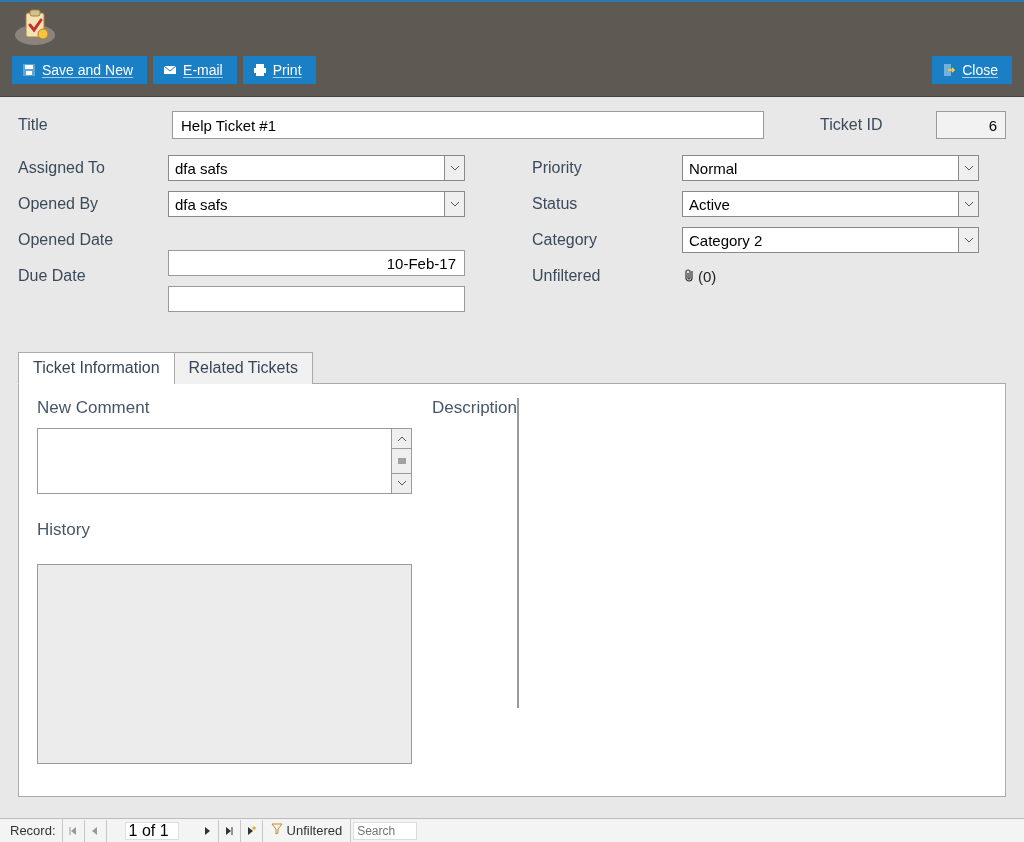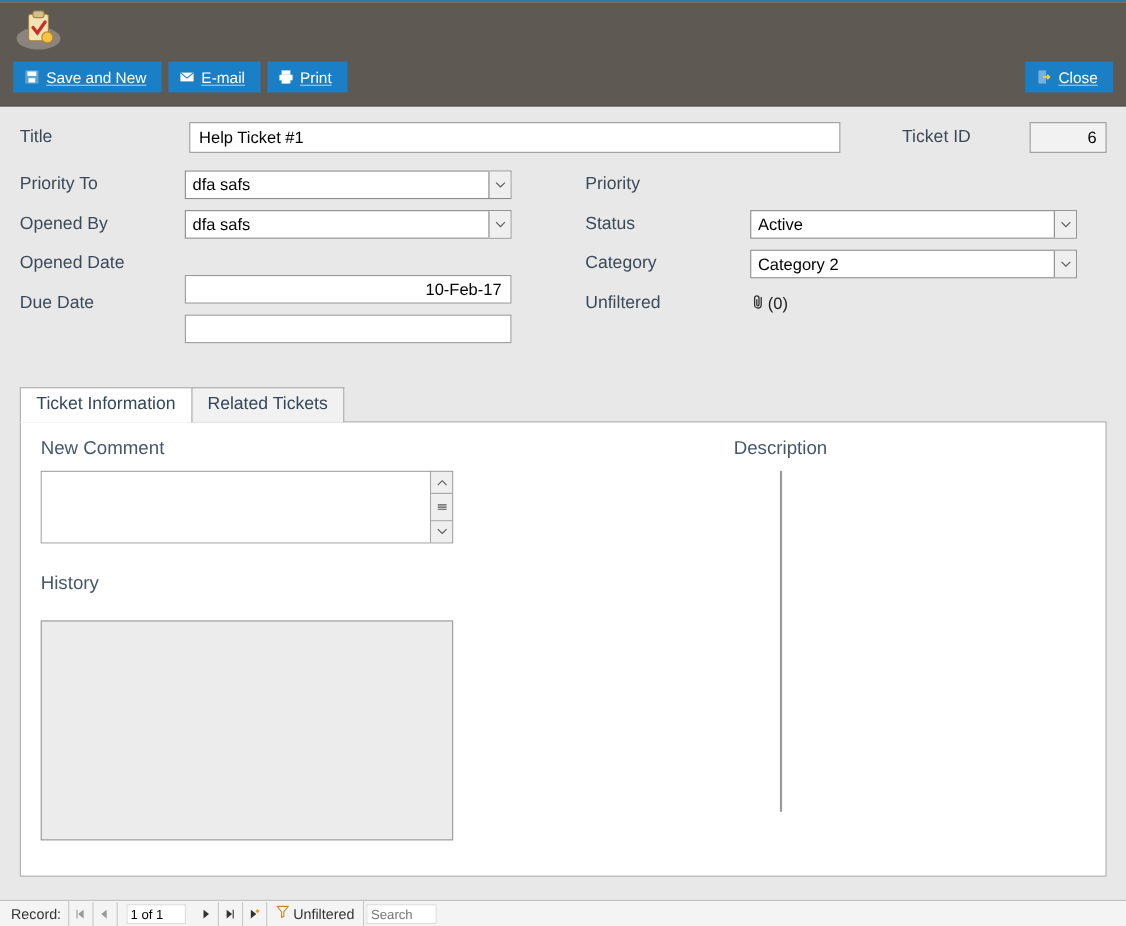--- a/index.html
+++ b/index.html
@@ -95,21 +95,21 @@
   }
   .tab:first-child { border-right: none; }
   .tab.active { background: #fff; border-bottom: 1px solid #fff; }
   .tab-panel {
     border: 1px solid #aaa; background: #fff;
     padding: 14px 18px 24px 18px;
     height: 414px;
     display: flex; gap: 20px;
   }
   .panel-left { width: 375px; display:flex; flex-direction:column; }
-  .panel-right { flex: 1; display:flex; flex-direction:column;align-items:center; }
+  .panel-right { flex: 1; display:flex; flex-direction:row; }
   .sec-label { color:#46576a; font-size:17px; margin-bottom: 10px; }
 
   .comment-box {
     height: 66px; border: 1px solid #9a9a9a; background:#fff;
     display:flex;
   }
   .comment-box textarea {
     flex:1; border:none; resize:none; padding:4px 6px; font-family:inherit; font-size:14px;
     outline: none;
   }
@@ -134,21 +134,21 @@
     display:flex; align-items:center; font-size: 13px; color:#333;
     padding: 0 4px; gap: 0;
   }
   .sb-label { padding: 0 6px; border-right: 1px solid #c8c8c8; height:100%; display:flex; align-items:center; }
   .nav-btn {
     width: 22px; height: 22px; display:flex;align-items:center;justify-content:center;
     cursor:pointer; border-right:1px solid #c8c8c8;
   }
   .nav-btn svg{width:10px;height:10px;}
   .nav-btn.disabled { color:#b0b0b0; cursor:default;}
-  .recnum { width: 54px; height:18px; border:1px solid #ddd; background:#fff; font-size:12px; padding:0 3px; margin:0 8px; }
+  .recnum { width: 54px; height:18px; border:1px solid #ddd; background:#fff; font-size:16px; padding:0 3px; margin:0 18px; }
   .filter-cell { display:flex;align-items:center;gap:4px; padding:0 8px; border-right:1px solid #c8c8c8; height:100%;}
   .filter-cell svg{width:12px;height:12px;}
   .search-cell { padding:16px 2px; }
   .search-input { width: 64px; height:18px; border:1px solid #ddd; background:#fff; font-size:12px; padding:0 3px;}
 </style>
 </head>
 <body>
 
 <div class="titlebar"></div>
 
@@ -212,21 +212,21 @@
   <div class="form-row top">
     <span class="lbl title-label">Title</span>
     <input class="title-input" type="text" value="Help Ticket #1" style="">
     <span class="lbl ticket-id-lbl">Ticket ID</span>
     <input class="ticket-id-val" type="text" readonly="" value="6" style="">
   </div>
 
   <div class="two-col">
     <div class="col">
       <div class="field-row">
-        <span class="lbl">Priority To</span>
+        <span class="lbl">Assigned To</span>
         <div class="combo">
           <div class="combo-text">dfa safs</div>
           <div class="combo-btn">
               <svg viewBox="0 0 10 6">
                 <path d="M1 1 L5 5 L9 1" stroke="#555" fill="none"></path>
               </svg>
             </div>
         </div>
       </div>
       <div class="field-row">
@@ -246,20 +246,28 @@
       </div>
       <div class="field-row">
         <span class="lbl">Due Date</span>
         <input class="text-input left" type="text" value="" style="">
       </div>
     </div>
 
     <div class="col">
       <div class="field-row">
         <span class="lbl">Priority</span>
+        <div class="combo">
+          <div class="combo-text">Normal</div>
+          <div class="combo-btn">
+              <svg viewBox="0 0 10 6">
+                <path d="M1 1 L5 5 L9 1" stroke="#555" fill="none"></path>
+              </svg>
+            </div>
+        </div>
       </div>
       <div class="field-row">
         <span class="lbl">Status</span>
         <div class="combo">
           <div class="combo-text">Active</div>
           <div class="combo-btn">
               <svg viewBox="0 0 10 6">
                 <path d="M1 1 L5 5 L9 1" stroke="#555" fill="none"></path>
               </svg>
             </div>

